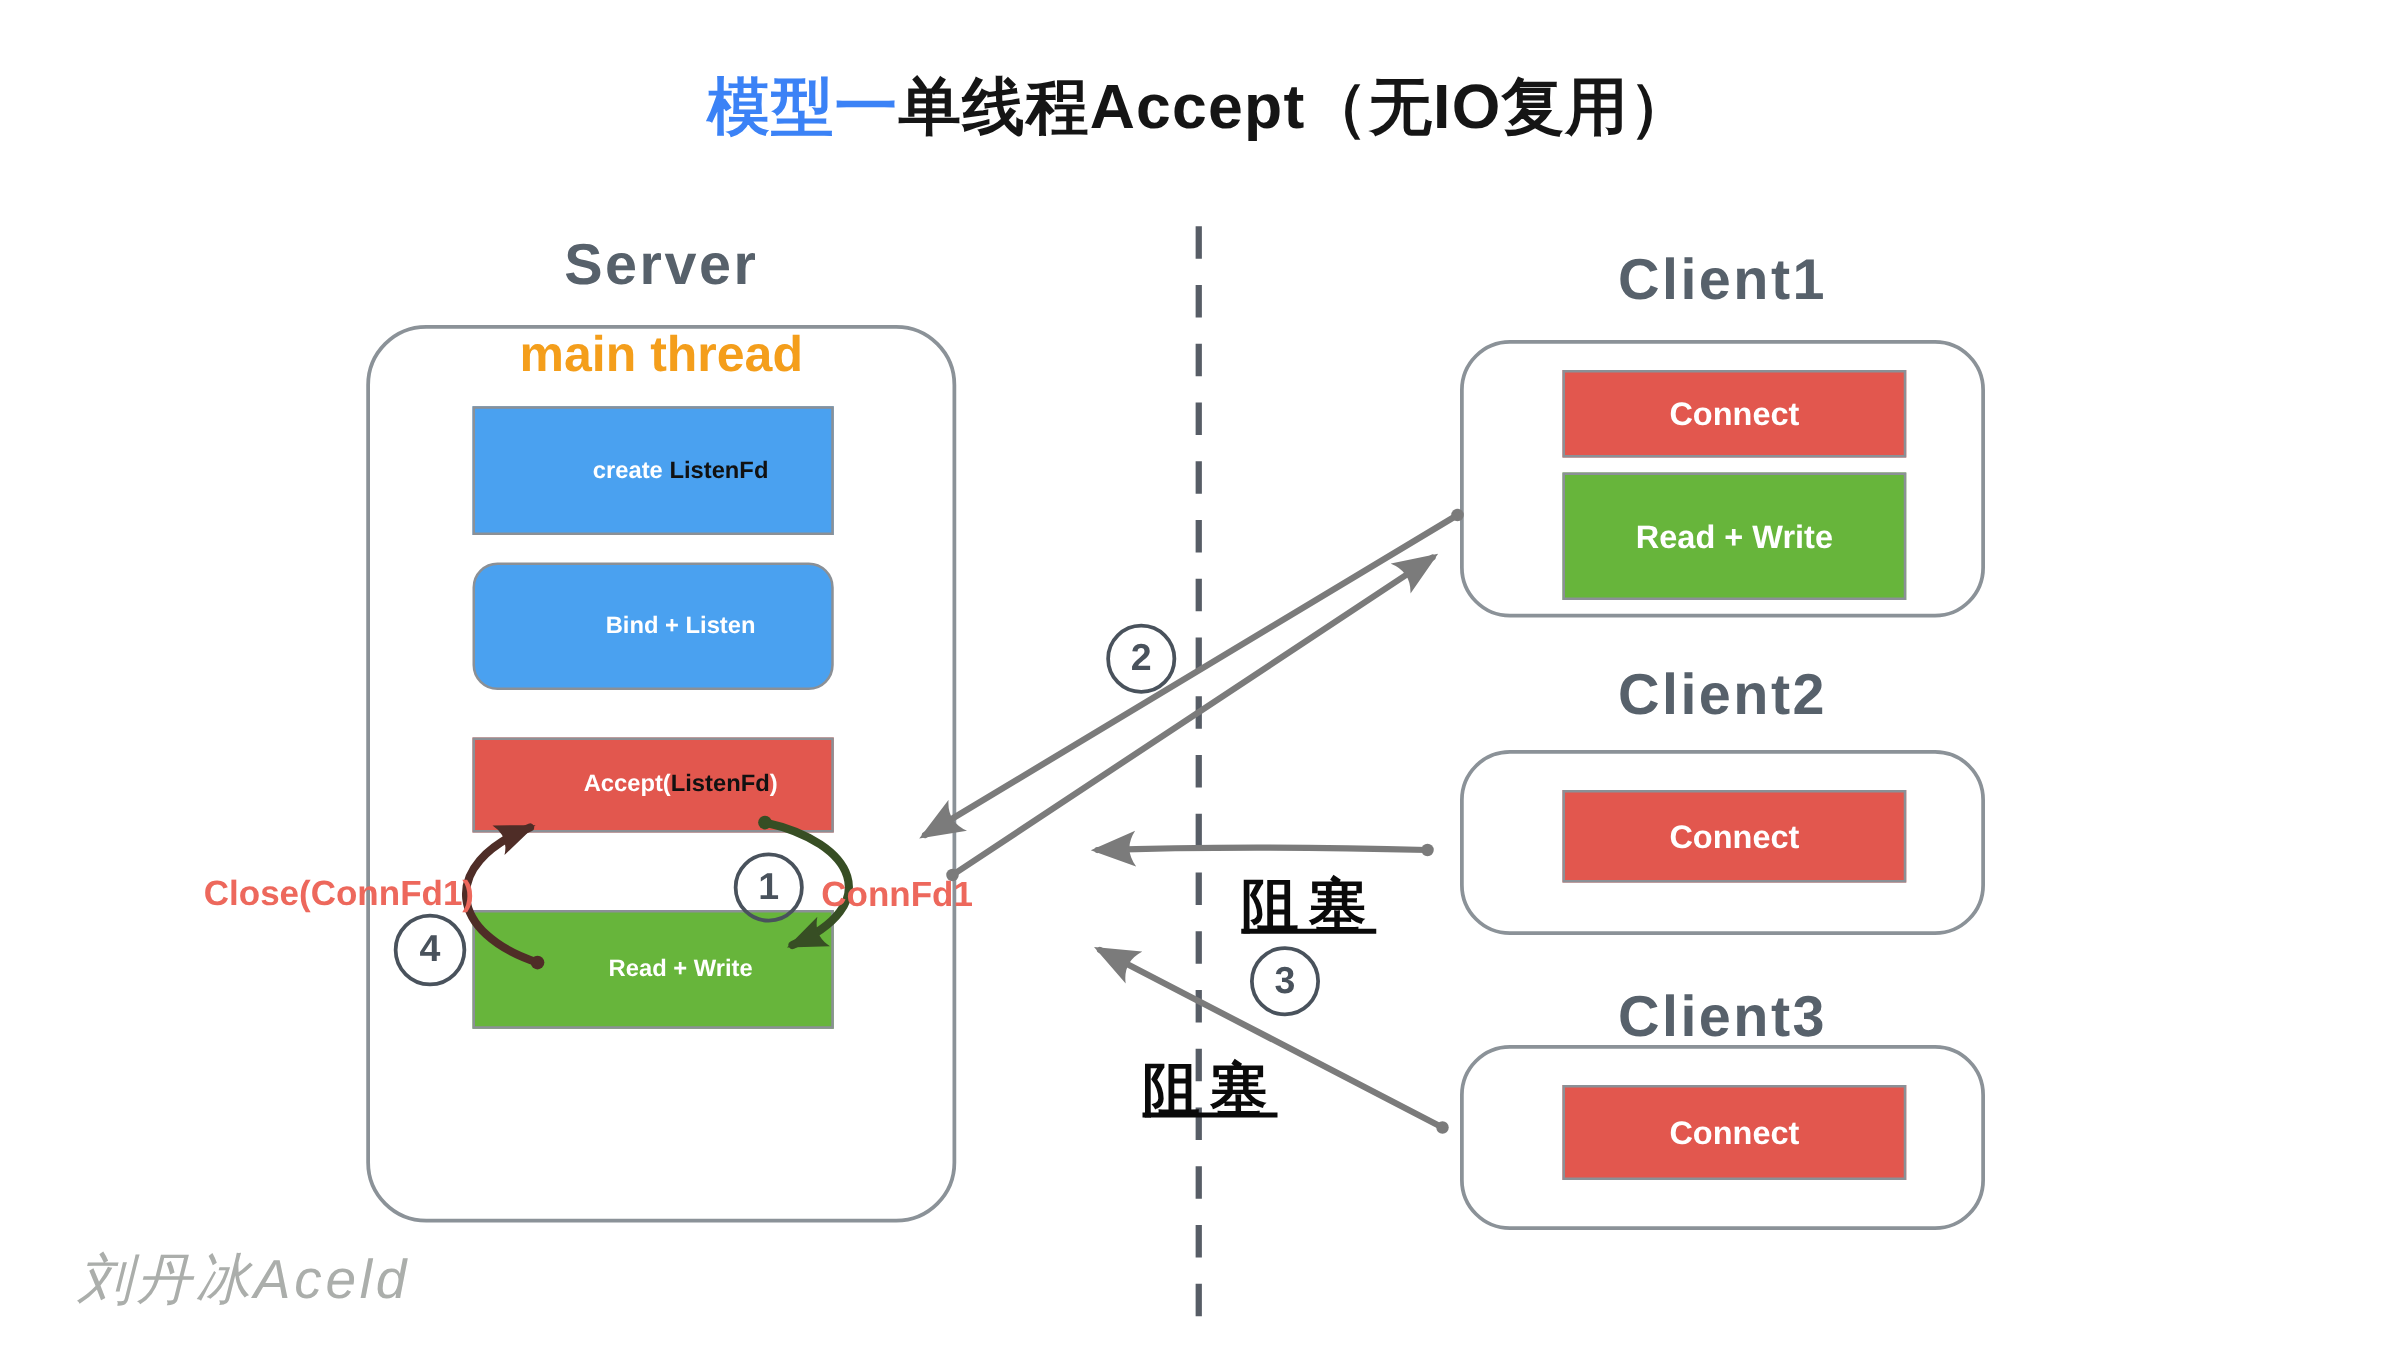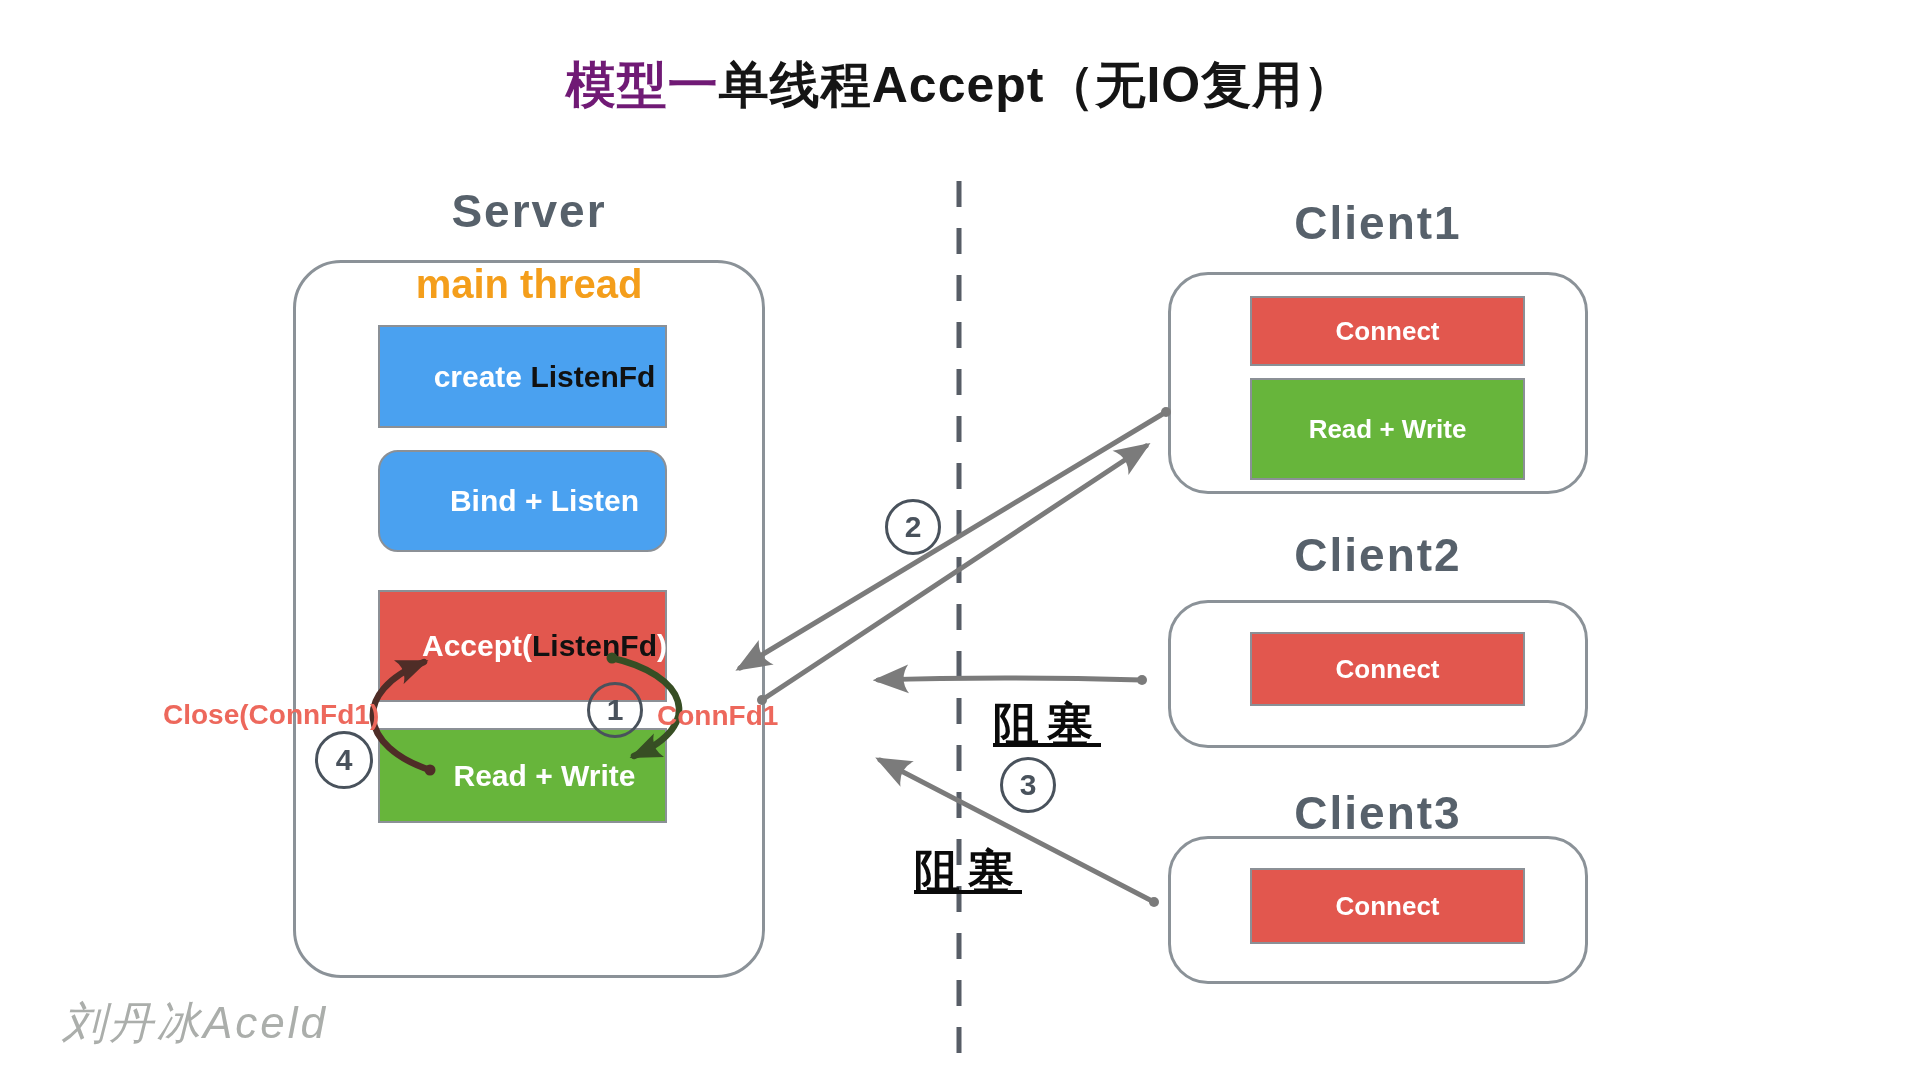--- a/index.html
+++ b/index.html
@@ -4,44 +4,44 @@
 <style>
   html,body{margin:0;padding:0;}
   body{
     width:1920px;height:1080px;background:#ffffff;position:relative;overflow:hidden;
     font-family:"Liberation Sans","DejaVu Sans",sans-serif;
   }
   .abs{position:absolute;}
 
   
   #page-title{left:0;top:52px;width:1920px;text-align:center;font-size:50px;font-weight:bold;color:#151515;letter-spacing:1px;z-index:10;}
-  #page-title .model{color:#701a75;margin-right:0;}
+  #page-title .model{color:#3b82f6;margin-right:0;}
 
   
   .section-label{font-size:46px;font-weight:bold;color:#57616B;letter-spacing:2px;text-align:center;z-index:10;}
   #server-label{left:293px;top:184px;width:472px;}
   #client1-label{left:1168px;top:196px;width:420px;}
   #client2-label{left:1168px;top:528px;width:420px;}
   #client3-label{left:1168px;top:786px;width:420px;}
 
   
   .container-box{border:3px solid #8B9298;background:transparent;z-index:1;box-sizing:border-box;}
   #server-container{left:293px;top:260px;width:472px;height:718px;border-radius:48px;}
   #client1-box{left:1168px;top:272px;width:420px;height:222px;border-radius:40px;}
   #client2-box{left:1168px;top:600px;width:420px;height:148px;border-radius:40px;}
   #client3-box{left:1168px;top:836px;width:420px;height:148px;border-radius:40px;}
 
   #main-thread-label{left:293px;top:262px;width:472px;text-align:center;font-size:40px;font-weight:bold;color:#F49E1B;z-index:10;}
 
   
   .step-box{left:378px;width:289px;display:flex;align-items:center;justify-content:center;
-    font-size:30px;font-weight:bold;color:#ffffff;border:2px solid #8B9096;box-sizing:border-box;z-index:5;white-space:pre;padding-left:44px;}
+    font-size:19px;font-weight:bold;color:#ffffff;border:2px solid #8B9096;box-sizing:border-box;z-index:5;white-space:pre;padding-left:44px;}
   #step-create{top:325px;height:103px;background:#4AA1F0;}
   #step-bind{top:450px;height:102px;background:#4AA1F0;border-radius:20px;}
-  #step-accept{top:590px;height:112px;background:#E2574E;}
+  #step-accept{top:590px;height:76px;background:#E2574E;}
   #step-rw{top:728px;height:95px;background:#67B53B;}
   .step-box .dark{color:#111111;}
 
   
   .client-btn{left:1250px;width:275px;display:flex;align-items:center;justify-content:center;
     color:#ffffff;font-size:26px;font-weight:bold;border:2px solid #8B9096;box-sizing:border-box;z-index:5;}
   #c1-connect{top:296px;height:70px;background:#E2574E;}
   #c1-rw{top:378px;height:102px;background:#67B53B;}
   #c2-connect{top:632px;height:74px;background:#E2574E;}
   #c3-connect{top:868px;height:76px;background:#E2574E;}

